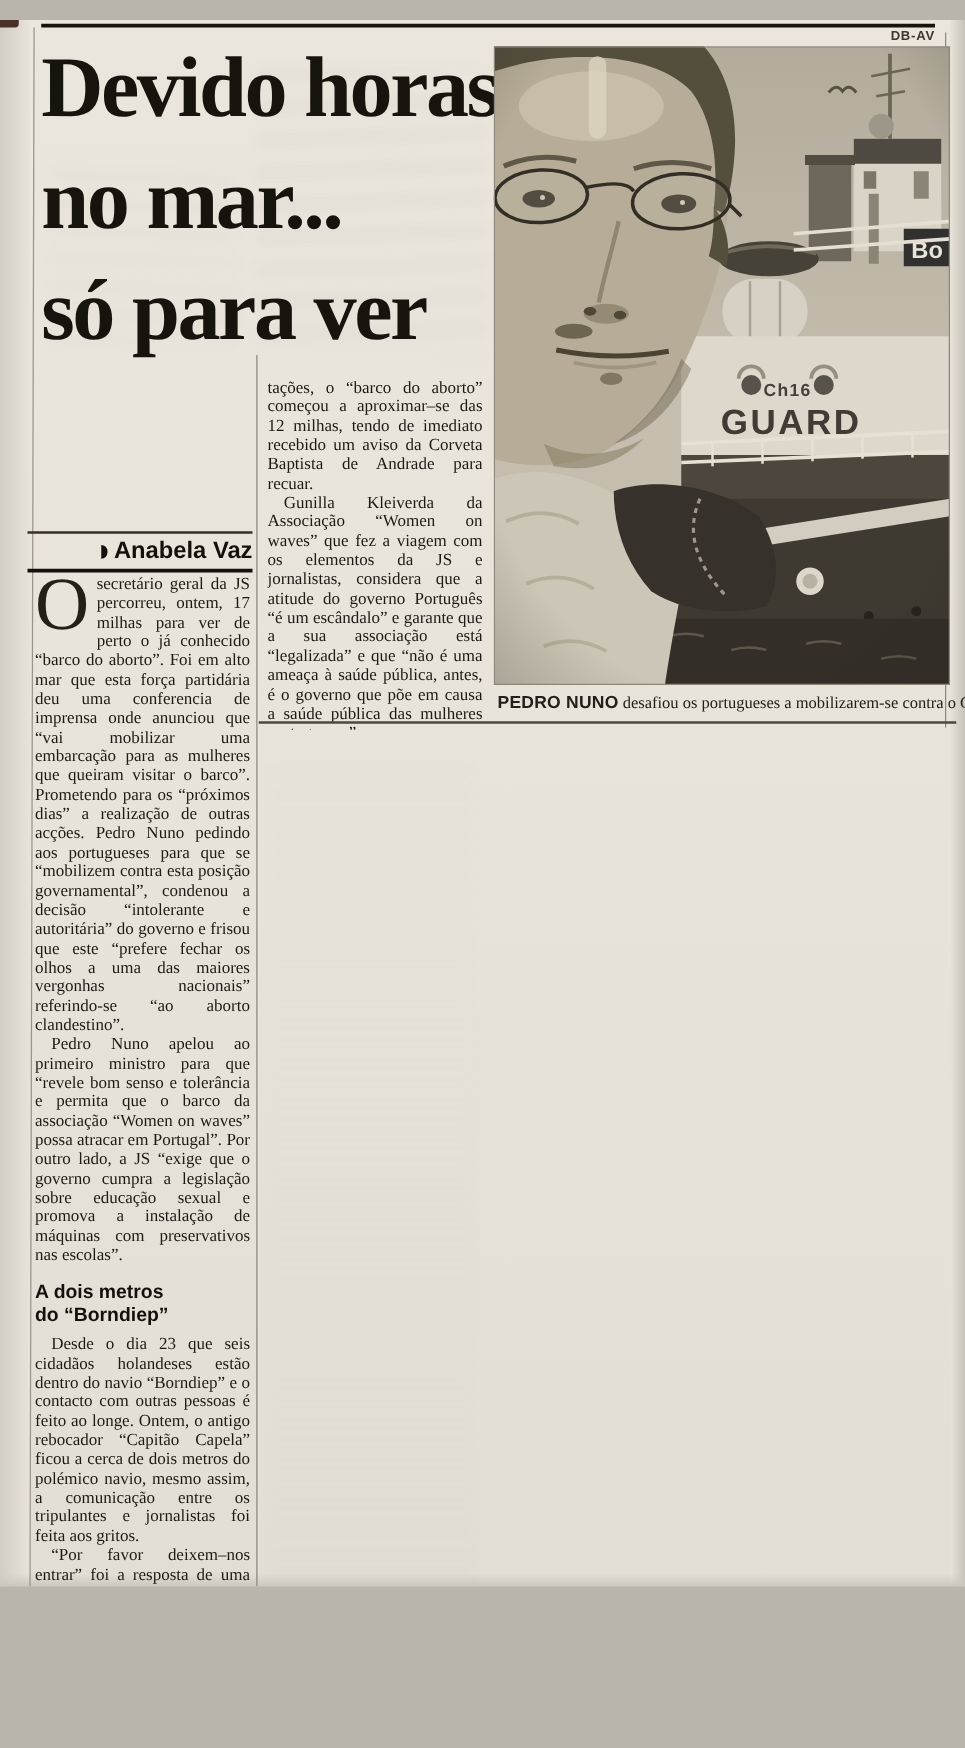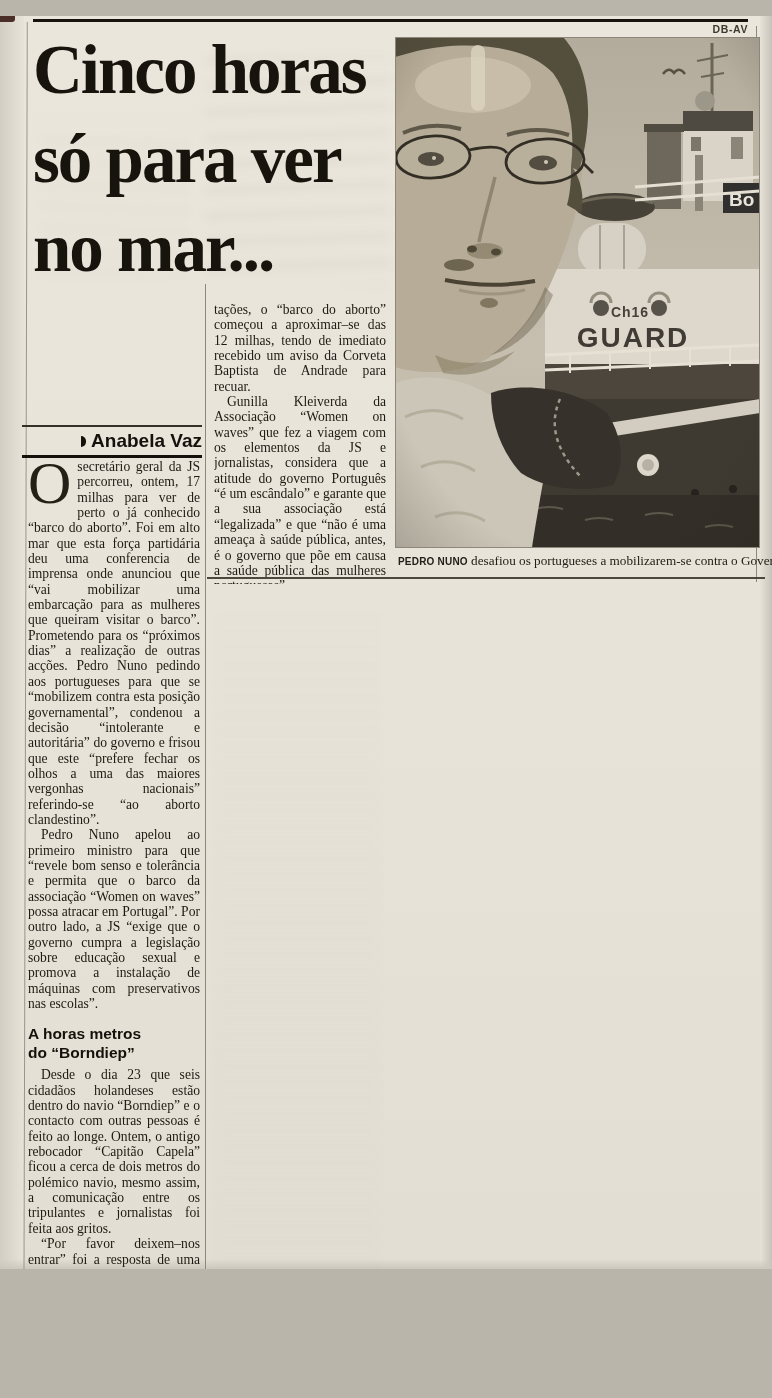--- a/index.html
+++ b/index.html
@@ -53,21 +53,21 @@
   .dropcap{float:left;font-size:60px;line-height:45px;height:45px;padding:2px 6px 0 0;color:#241f17;}
   .subhead{font-family:"Liberation Sans",sans-serif;font-weight:bold;font-size:15.5px;
     line-height:19px;text-align:left;margin:13px 0 5px;max-width:122px;color:#14110c;}
   .col1-endrule{position:absolute;left:2px;top:1360px;width:196px;height:4px;background:#14110c;}
   .ghostline{position:absolute;left:8px;top:1374px;width:176px;height:1px;background:rgba(90,84,70,.35);}
   .section-rule{position:absolute;left:207px;top:561px;width:558px;height:2px;background:#4c4840;}
   
   .photo-wrap{position:absolute;left:395px;top:21px;width:365px;height:511px;}
   .photo-wrap svg{display:block;}
   .caption{position:absolute;left:398px;top:537px;width:368px;font-size:13.2px;color:#23201a;white-space:nowrap;}
-  .caption .cap-bold{font-family:"Liberation Sans",sans-serif;font-weight:bold;font-size:10px;letter-spacing:.2px;}
+  .caption .cap-bold{font-family:"Liberation Sans",sans-serif;font-weight:bold;font-size:14px;letter-spacing:.2px;}
 </style>
 </head>
 <body>
 
 <div class="page">
 
   <div class="edge-left"></div>
   <div class="edge-right"></div>
   <div class="edge-bottom"></div>
   <div class="bleed b1"></div>
@@ -75,42 +75,42 @@
   <div class="bleed b3"></div>
 
   <div class="corner-mark"></div>
   <div class="top-rule"></div>
   <div class="corner-label">DB-AV</div>
   <div class="left-rule"></div>
   <div class="divider-v"></div>
   <div class="right-line"></div>
 
   <div class="headline">
-    <div>Cinco horas</div>
+    <div>Devido horas</div>
+    <div>no mar...</div>
     <div>só para ver</div>
-    <div>no mar...</div>
   </div>
 
 
   <div class="byline">
     <div class="rule-top"></div>
     <div class="row">
       <span class="marker"></span>
       <span>Anabela Vaz</span>
     </div>
     <div class="rule-bottom"></div>
   </div>
 
   <div class="bodycol col1">
     <p>
       <span class="dropcap">O</span>
       <span>secretário geral da JS percorreu, ontem, 17 milhas para ver de perto o já conhecido “barco do aborto”. Foi em alto mar que esta força partidária deu uma conferencia de imprensa onde anunciou que “vai mobilizar uma embarcação para as mulheres que queiram visitar o barco”. Prometendo para os “próximos dias” a realização de outras acções. Pedro Nuno pedindo aos portugueses para que se “mobilizem contra esta posição governamental”, condenou a decisão “intolerante e autoritária” do governo e frisou que este “prefere fechar os olhos a uma das maiores vergonhas nacionais” referindo-se “ao aborto clandestino”.</span>
     </p>
     <p class="ind">Pedro Nuno apelou ao primeiro ministro para que “revele bom senso e tolerância e permita que o barco da associação “Women on waves” possa atracar em Portugal”. Por outro lado, a JS “exige que o governo cumpra a legislação sobre educação sexual e promova a instalação de máquinas com preservativos nas escolas”.</p>
-    <div class="subhead">A horas metros do “Borndiep”</div>
+    <div class="subhead">A dois metros do “Borndiep”</div>
     <p class="ind">Desde o dia 23 que seis cidadãos holandeses estão dentro do navio “Borndiep” e o contacto com outras pessoas é feito ao longe. Ontem, o antigo rebocador “Capitão Capela” ficou a cerca de dois metros do polémico navio, mesmo assim, a comunicação entre os tripulantes e jornalistas foi feita aos gritos.</p>
     <p class="ind">“Por favor deixem–nos entrar” foi a resposta de uma das tripulantes à pergunta: que mensagem gostaria de enviar à mulheres portuguesas. Sobre o tempo que poderão permanecer em alto mar, os tripulantes afirmaram ter “condições para ficar por muito tempo”. Devido às movimen-</p>
   </div>
 
   <div class="bodycol col2">
     <p>tações, o “barco do aborto” começou a aproximar–se das 12 milhas, tendo de imediato recebido um aviso da Corveta Baptista de Andrade para recuar.</p>
     <p class="ind">Gunilla Kleiverda da Associação “Women on waves” que fez a viagem com os elementos da JS e jornalistas, considera que a atitude do governo Português “é um escândalo” e garante que a sua associação está “legalizada” e que “não é uma ameaça à saúde pública, antes, é o governo que põe em causa a saúde pública das mulheres portuguesas”.</p>
   </div>
 
   <div class="col1-endrule"></div>

